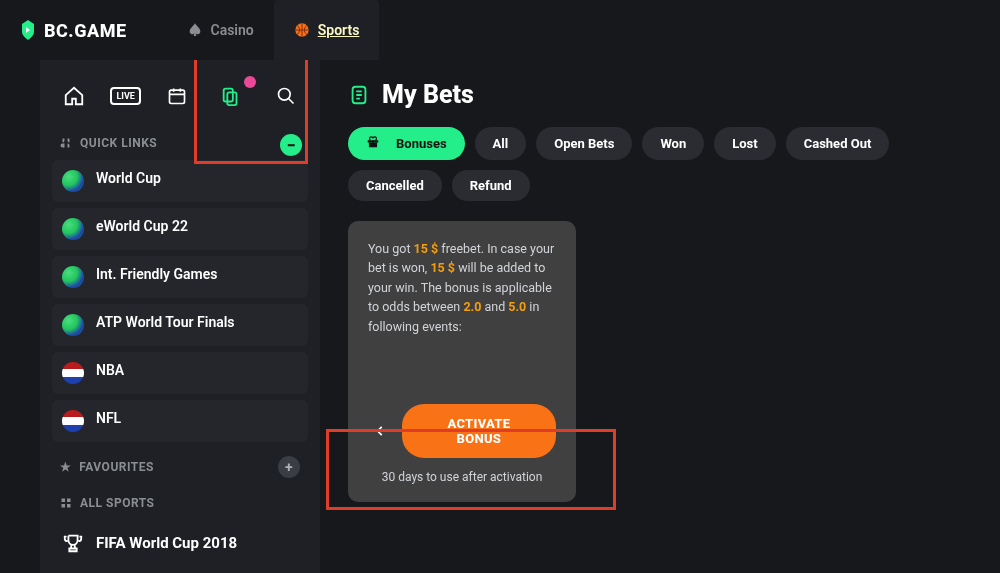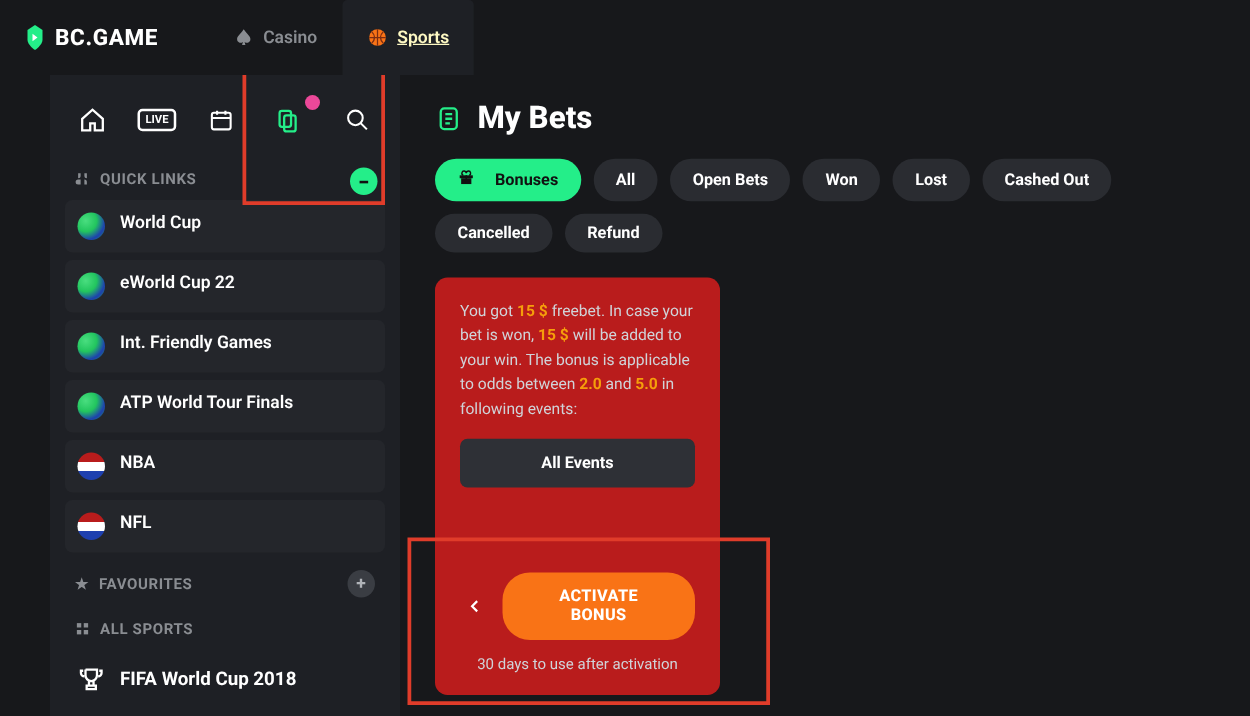--- a/index.html
+++ b/index.html
@@ -36,21 +36,21 @@
     
     .main { flex: 1; padding: 20px 28px; background: #17181b; overflow-y: auto; }
     .page-header { display: flex; align-items: center; gap: 12px; margin-bottom: 18px; }
     .page-title-icon { width: 22px; height: 22px; color: #24ee89; }
     .page-title { font-size: 25px; font-weight: 800; }
     
     .filter-row { display: flex; gap: 10px; margin-bottom: 20px; flex-wrap: wrap; }
     .filter-pill { padding: 8px 18px; background: #2a2c31; border-radius: 20px; font-size: 13px; font-weight: 700; cursor: pointer; display: flex; align-items: center; gap: 16px; }
     .filter-pill.active { background: #24ee89; color: #111; }
     
-    .bonus-card { width: 228px; background: #b91c1c; border-radius: 10px; padding: 18px 20px 18px; position: relative; }
+    .bonus-card { width: 228px; background: #404040; border-radius: 10px; padding: 18px 20px 18px; position: relative; }
     .bonus-text { font-size: 12.5px; color: #d0d3d8; line-height: 1.55; }
     .bonus-text .hl { color: #f59e0b; font-weight: 700; }
     .events-box { margin-top: 14px; background: #2e3036; border-radius: 6px; padding: 12px; text-align: center; font-size: 13px; font-weight: 700; }
     .events-box-inner { height: 52px; }
     .activate-row { display: flex; align-items: center; gap: 10px; margin-top: 16px; }
     .chevron-btn { width: 24px; height: 24px; display: flex; align-items: center; justify-content: center; color: #fff; font-size: 18px; font-weight: 900; cursor: pointer; }
     .activate-btn { background: #f97316; color: #fff; border: none; border-radius: 22px; padding: 12px 22px; font-size: 13px; font-weight: 800; letter-spacing: 0.3px; cursor: pointer; }
     .sub-note { font-size: 12px; color: #d0d3d8; text-align: center; margin-top: 12px; }
     .red-box-2 { position: absolute; border: 3px solid #e03c2a; left: -22px; right: -40px; top: 208px; bottom: -8px; pointer-events: none; }
   </style>
@@ -229,23 +229,20 @@
         </div>
       <div class="filter-pill">
           <span>Refund</span>
         </div>
     </div>
 
     <div class="bonus-card">
       <div class="bonus-text">
         <span>You got </span><span class="hl">15 $</span><span> freebet. In case your bet is won, </span><span class="hl">15 $</span><span> will be added to your win. The bonus is applicable to odds between </span><span class="hl">2.0</span><span> and </span><span class="hl">5.0</span><span> in following events:</span>
       </div>
-      <div class="events-box">
-        <span>All Events</span>
-      </div>
       <div class="events-box-inner"></div>
       <div class="activate-row">
         <div class="chevron-btn">
           <svg width="14" height="14" viewBox="0 0 24 24">
               <path fill="none" stroke="#fff" stroke-width="3" d="M15 5 L8 12 L15 19"></path>
             </svg>
         </div>
         <button class="activate-btn">ACTIVATE BONUS</button>
       </div>
       <div class="sub-note">30 days to use after activation</div>

